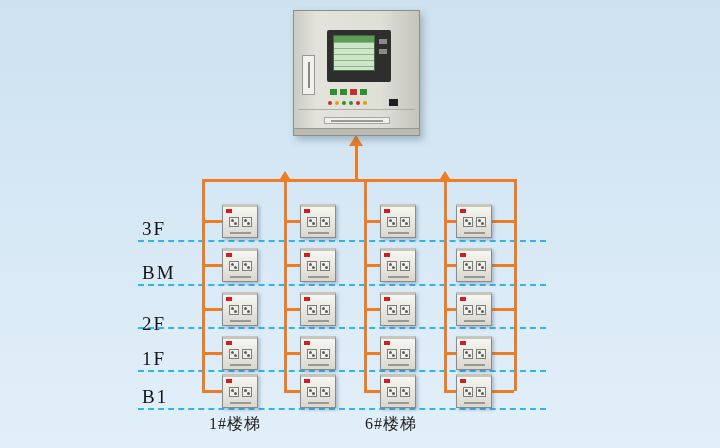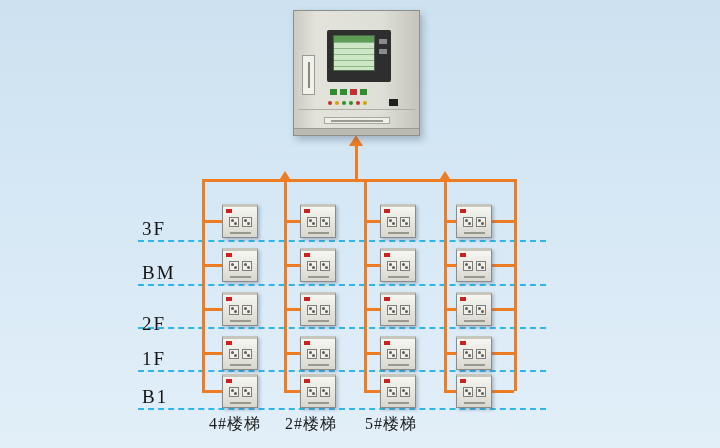--- a/index.html
+++ b/index.html
@@ -266,17 +266,16 @@
       <span style="background:#c43030"></span>
       <span style="background:#d9a400"></span>
     </div>
     <div class="dark-btn"></div>
     <div class="side-slot"></div>
     <div class="cab-seam"></div>
     <div class="cab-strip"></div>
     <div class="cab-base"></div>
   </div>
 
-  <div class="stair-label" style="left:189px">4#楼梯</div>
-  <div class="stair-label" style="left:265px">2#楼梯</div>
-  <div class="stair-label" style="left:345px">5#楼梯</div>
+  <div class="stair-label" style="left:189px">1#楼梯</div>
+  <div class="stair-label" style="left:345px">6#楼梯</div>
 
 </div>
 
 </body></html>

